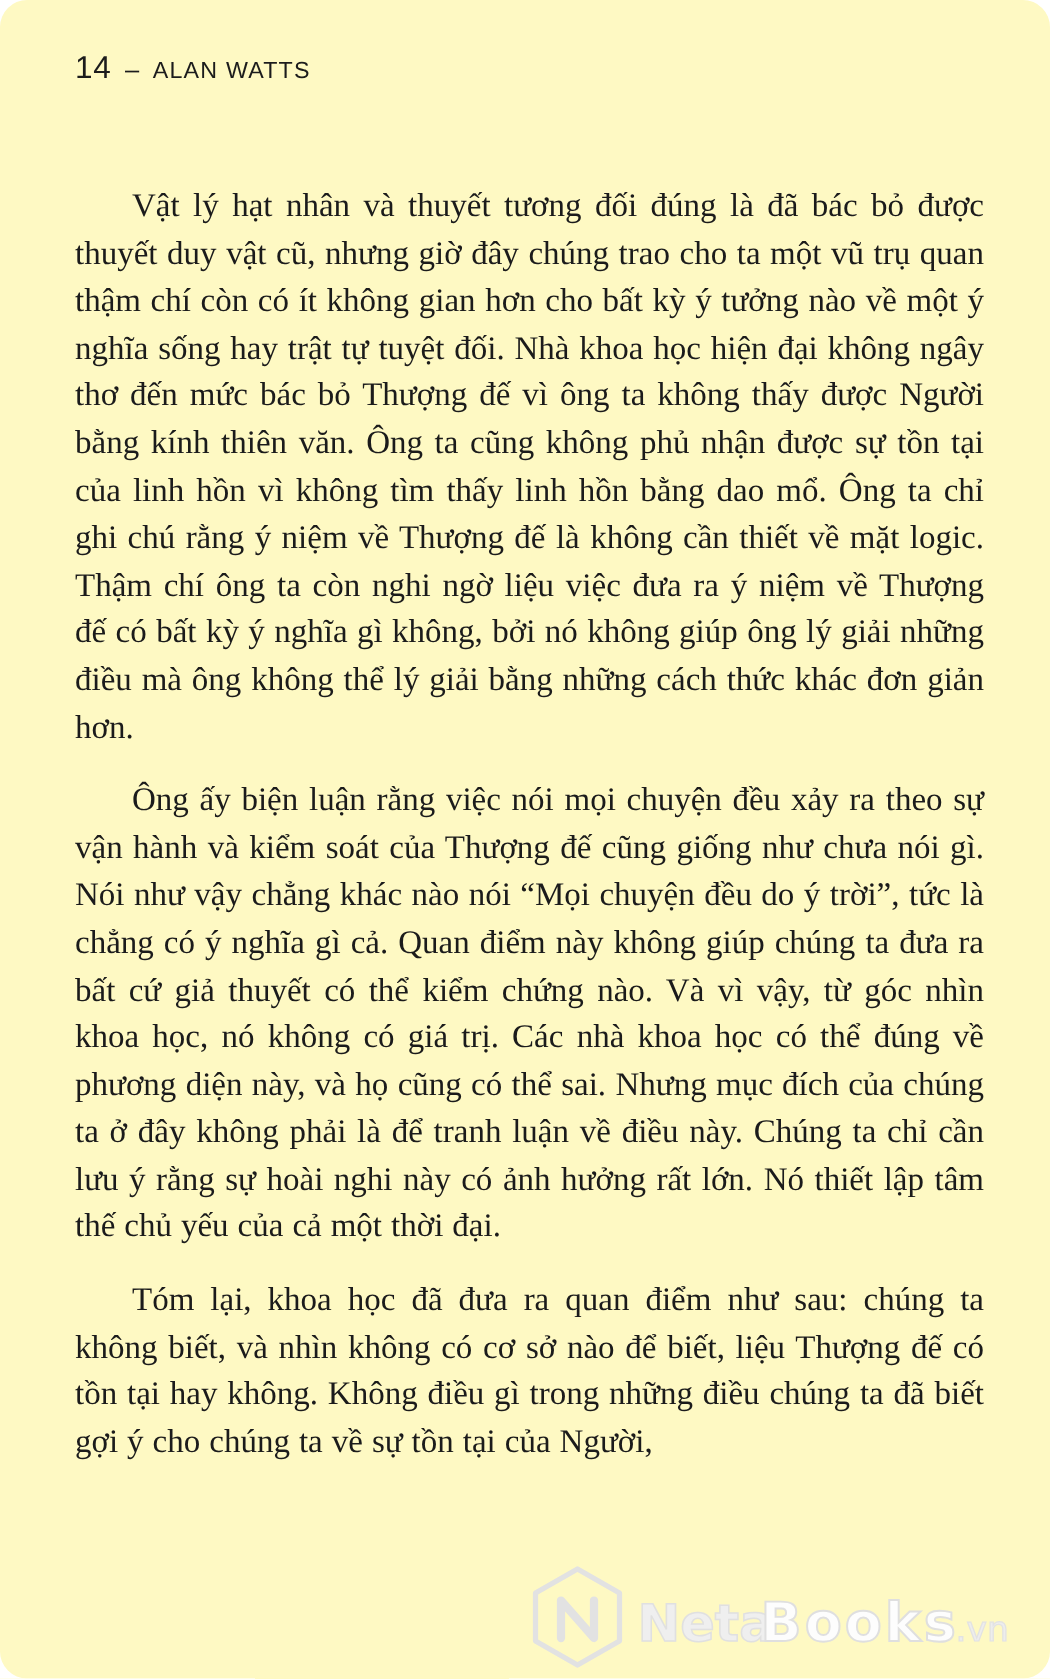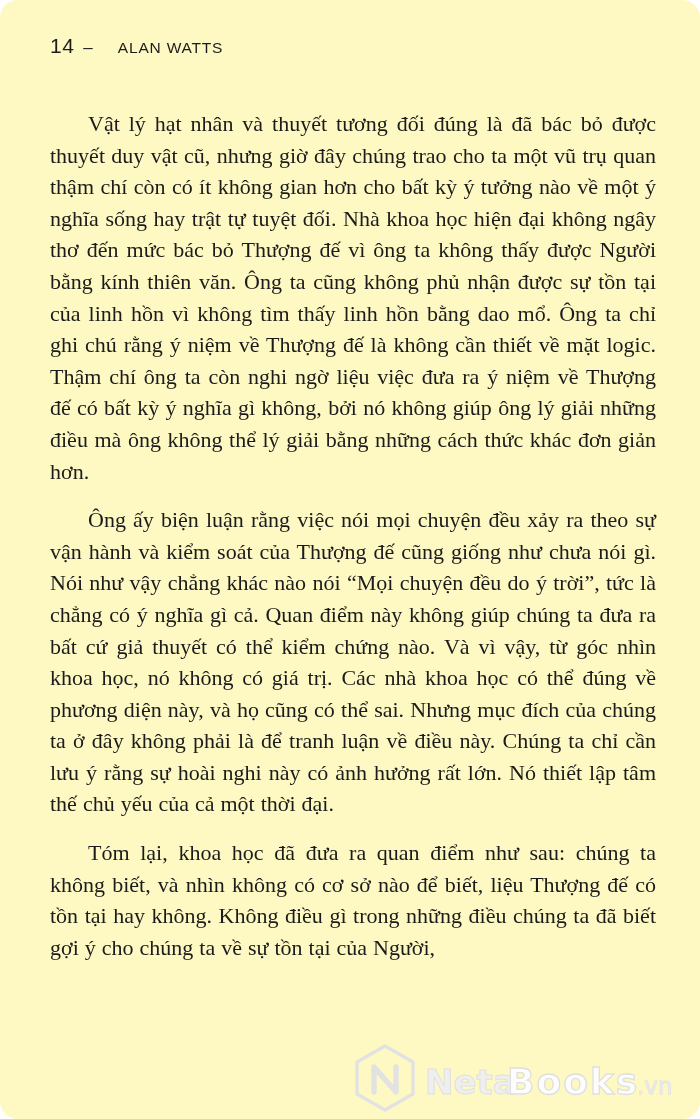--- a/index.html
+++ b/index.html
@@ -32,26 +32,25 @@
     letter-spacing: 0.5px;
   }
   .header-separator {
     font-size: 17px;
     margin: 0 9px;
   }
   .author-name {
     font-size: 15.5px;
     font-weight: 500;
     letter-spacing: 0.8px;
-    margin-left: 16px;
   }
   .page-body {
     position: absolute;
     left: 50px;
-    top: 108px;
+    top: 121px;
     width: 606px;
   }
   .page-body p {
     margin: 0 0 17px 0;
     font-size: 22px;
     line-height: 31.6px;
     text-align: justify;
     text-indent: 38px;
     color: #1b1b1b;
     letter-spacing: 0px;

